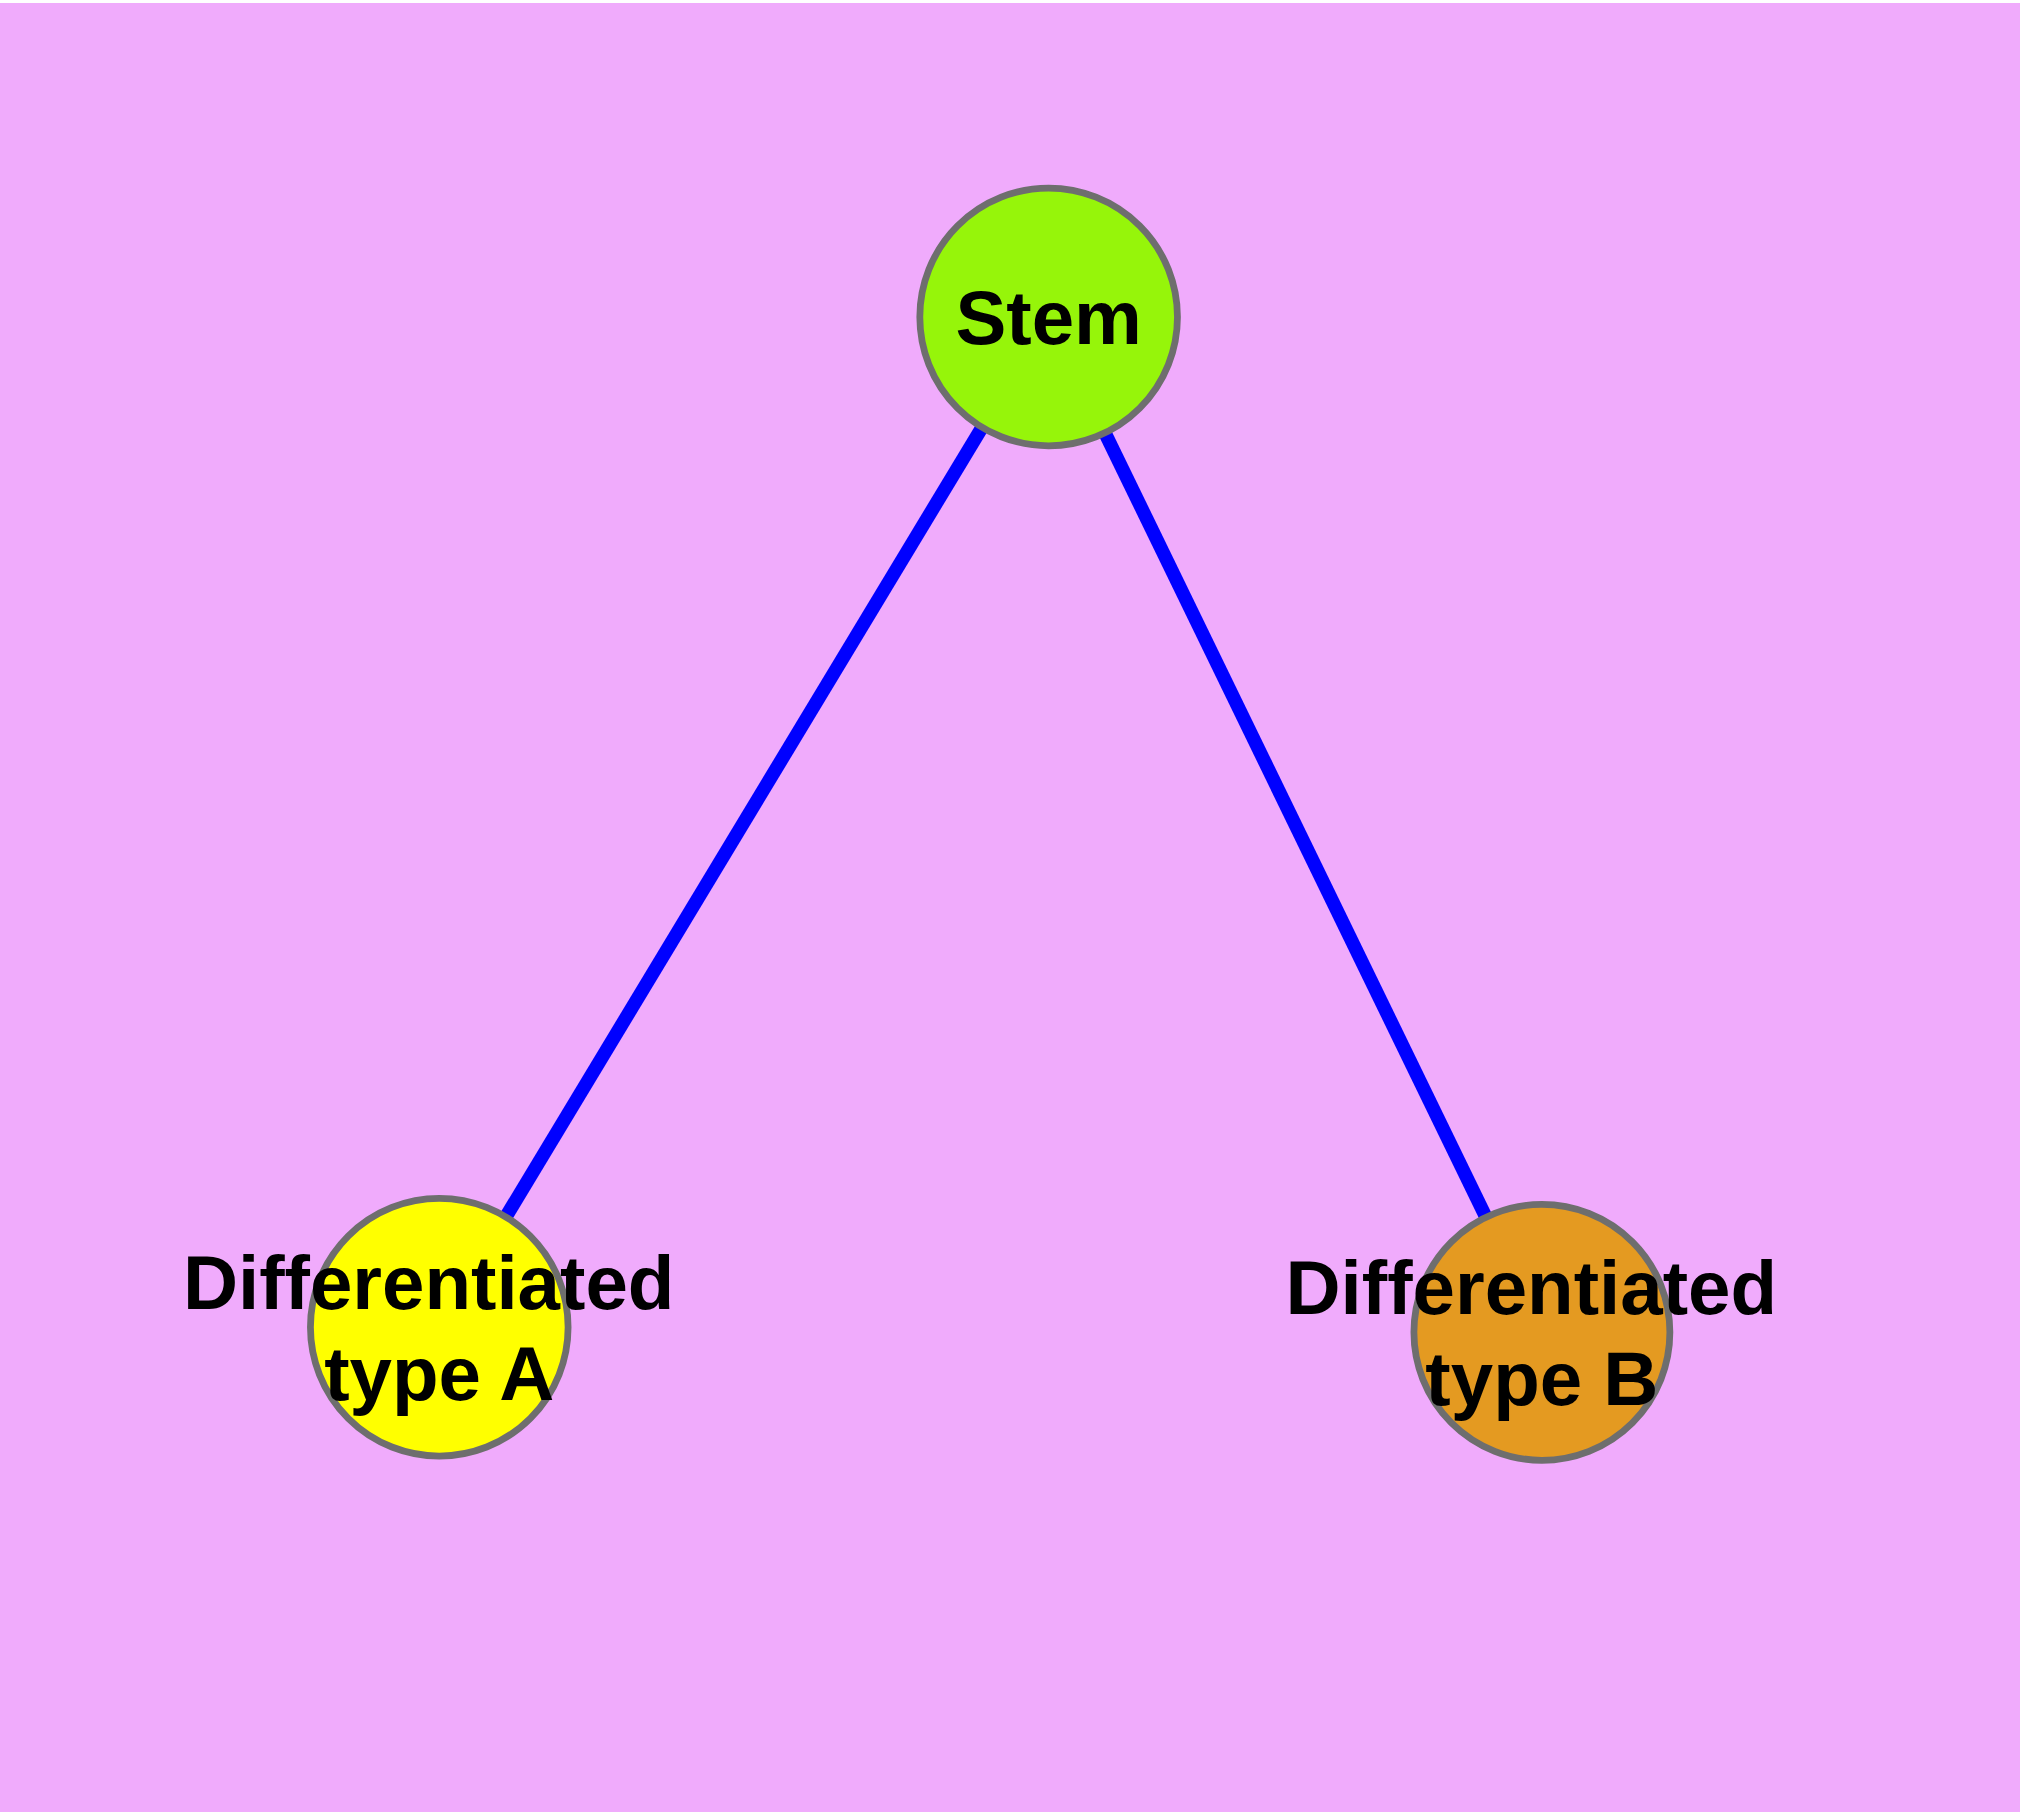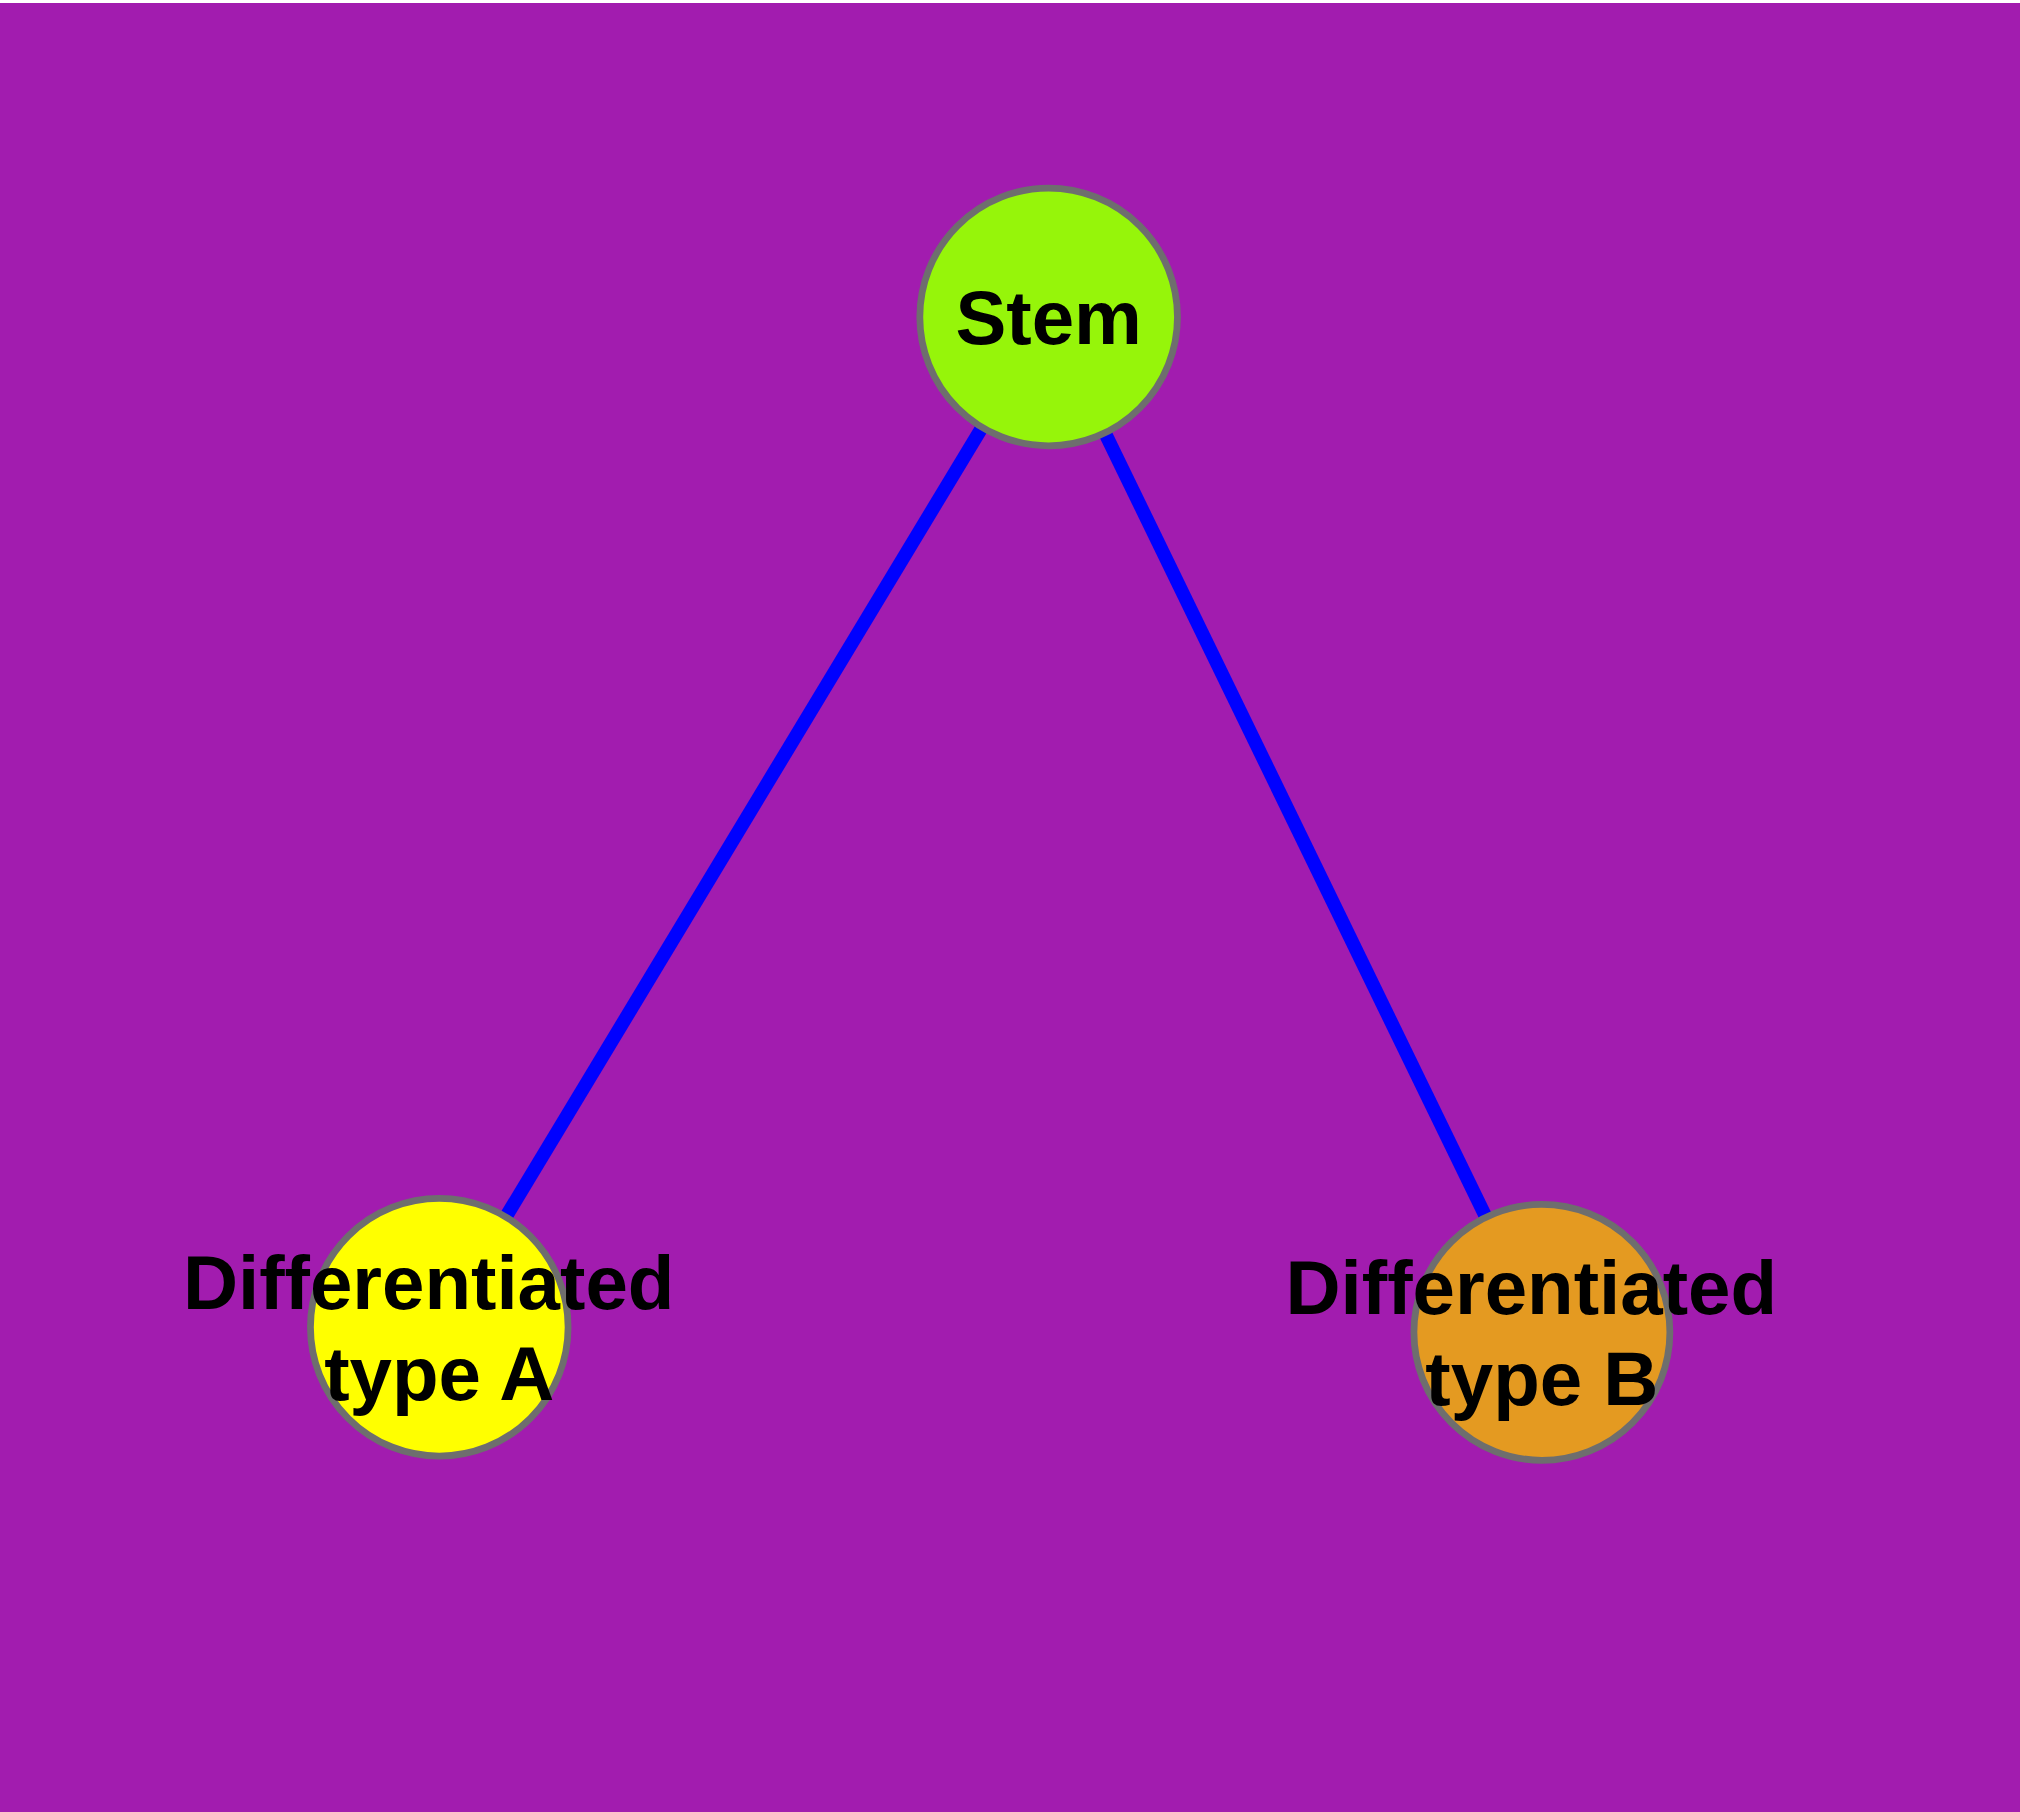--- a/index.html
+++ b/index.html
@@ -4,21 +4,21 @@
 <style>
   html, body {
     margin: 0;
     padding: 0;
     background: #ffffff;
   }
   .screenshot {
     position: relative;
     width: 2021px;
     height: 1812px;
-    background: #a21caf;
+    background: #f0abfc;
     overflow: hidden;
     font-family: "Liberation Sans", sans-serif;
   }
   .top-edge {
     position: absolute;
     top: 0; left: 0;
     width: 100%;
     height: 2.5px;
     background: #ffffff;
   }

